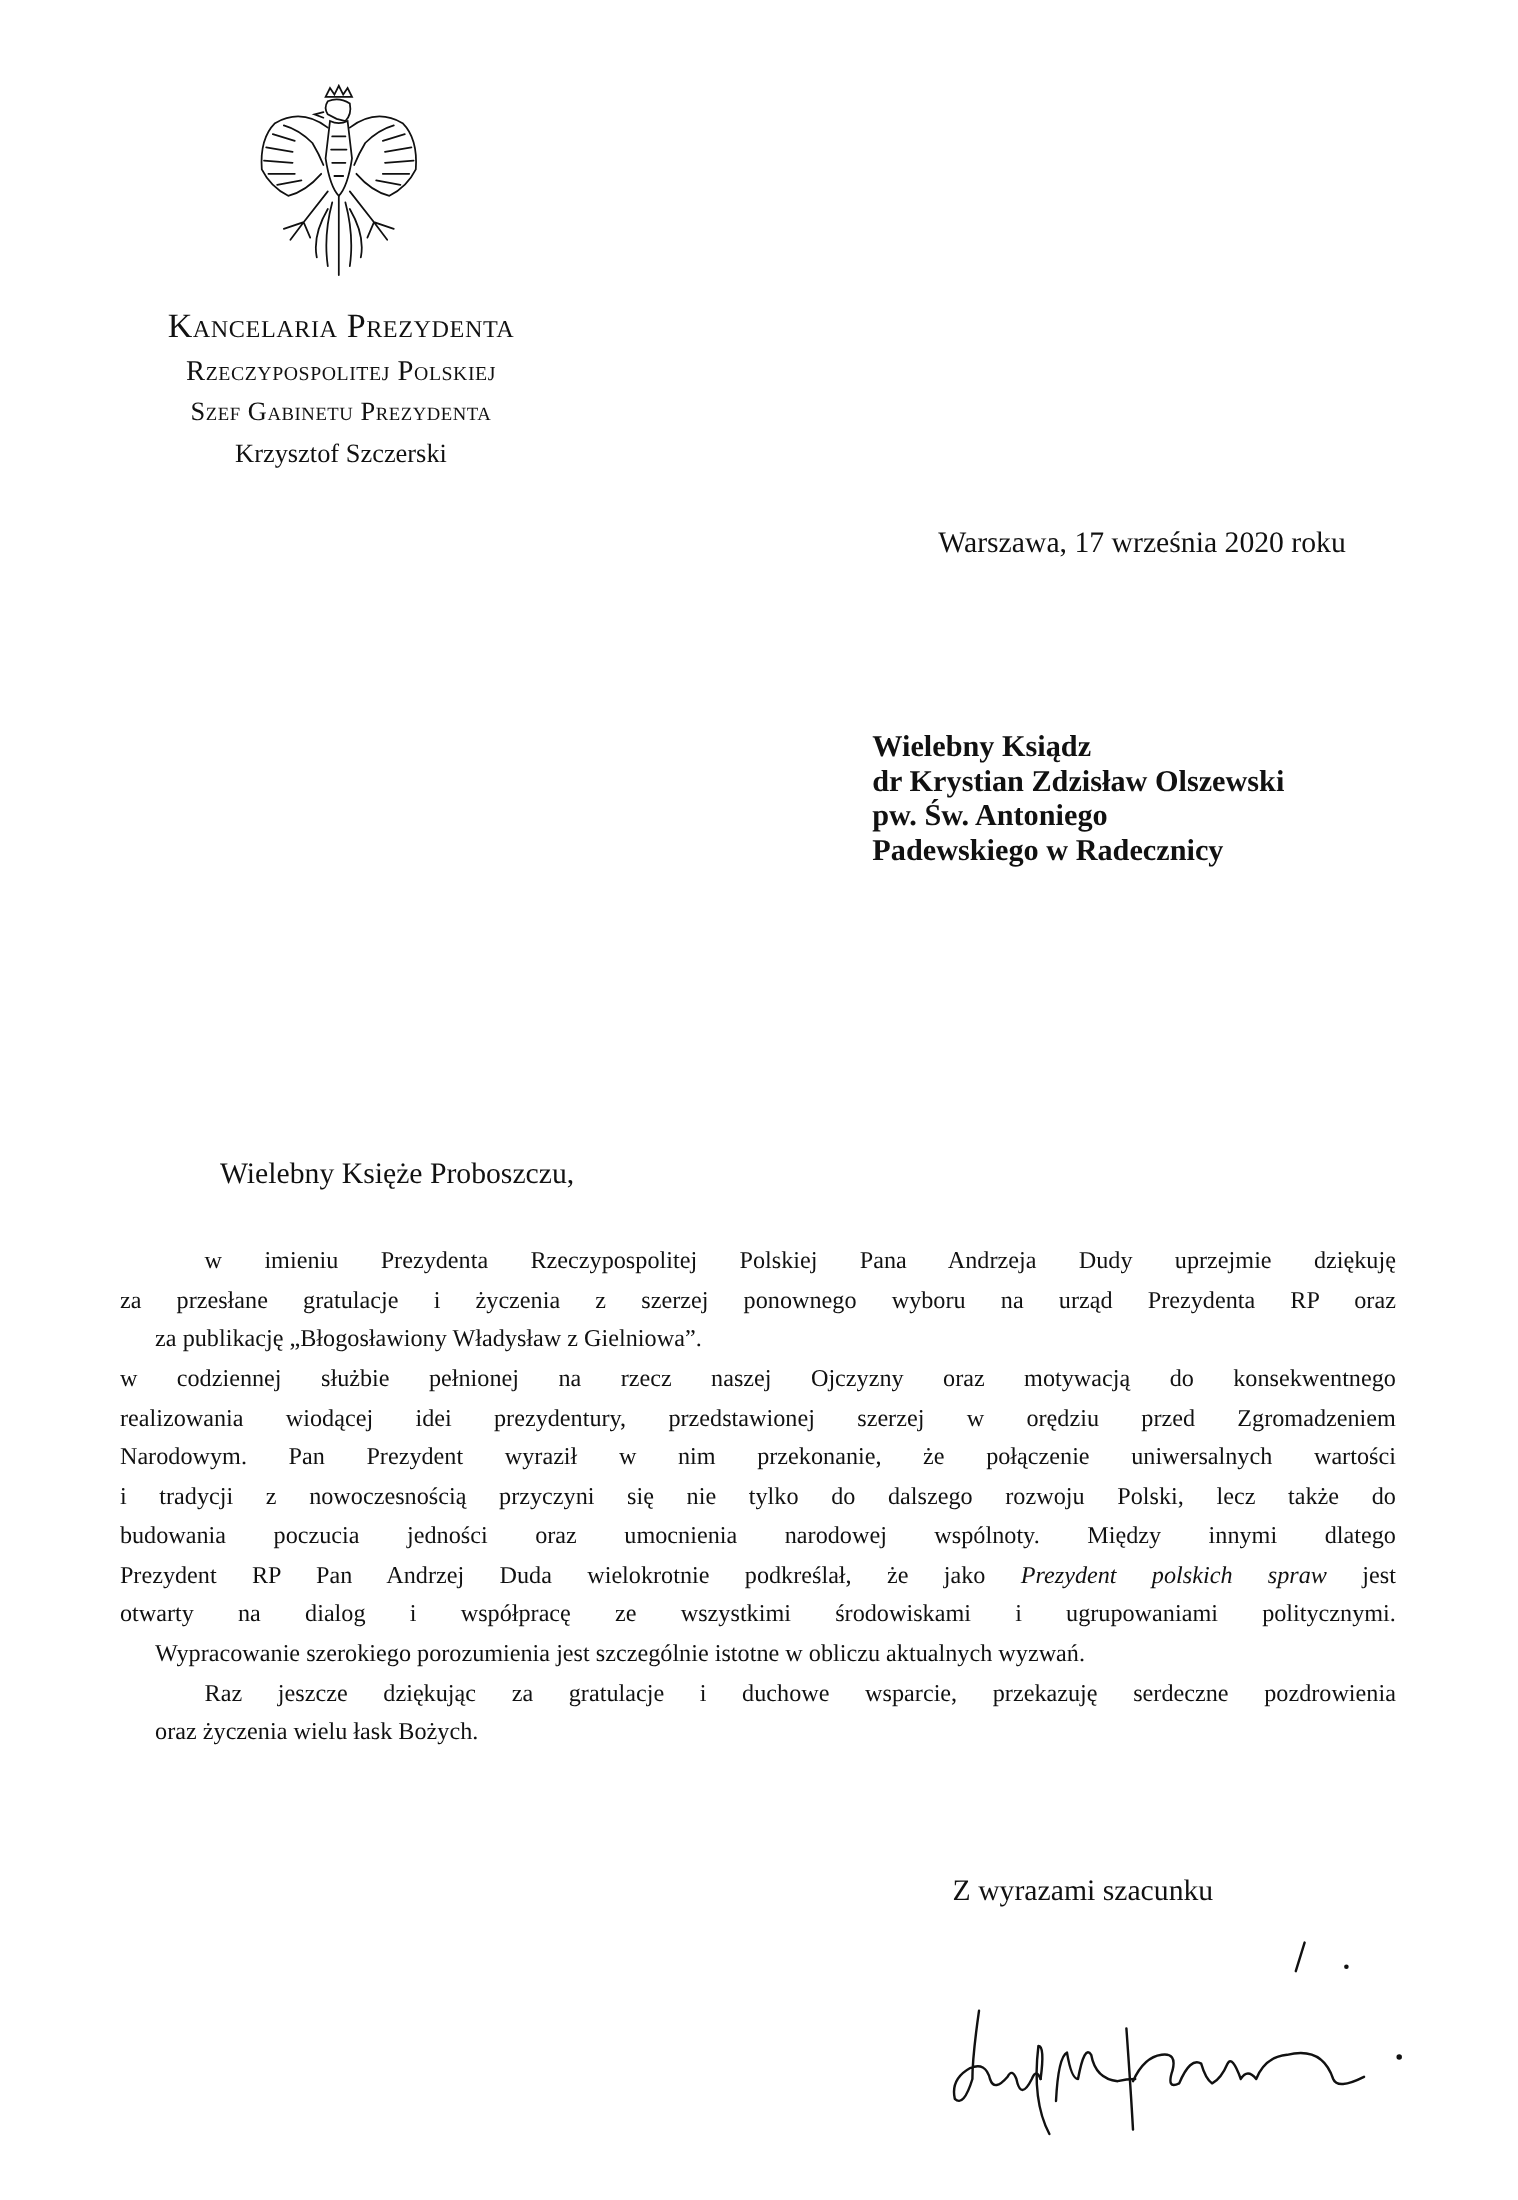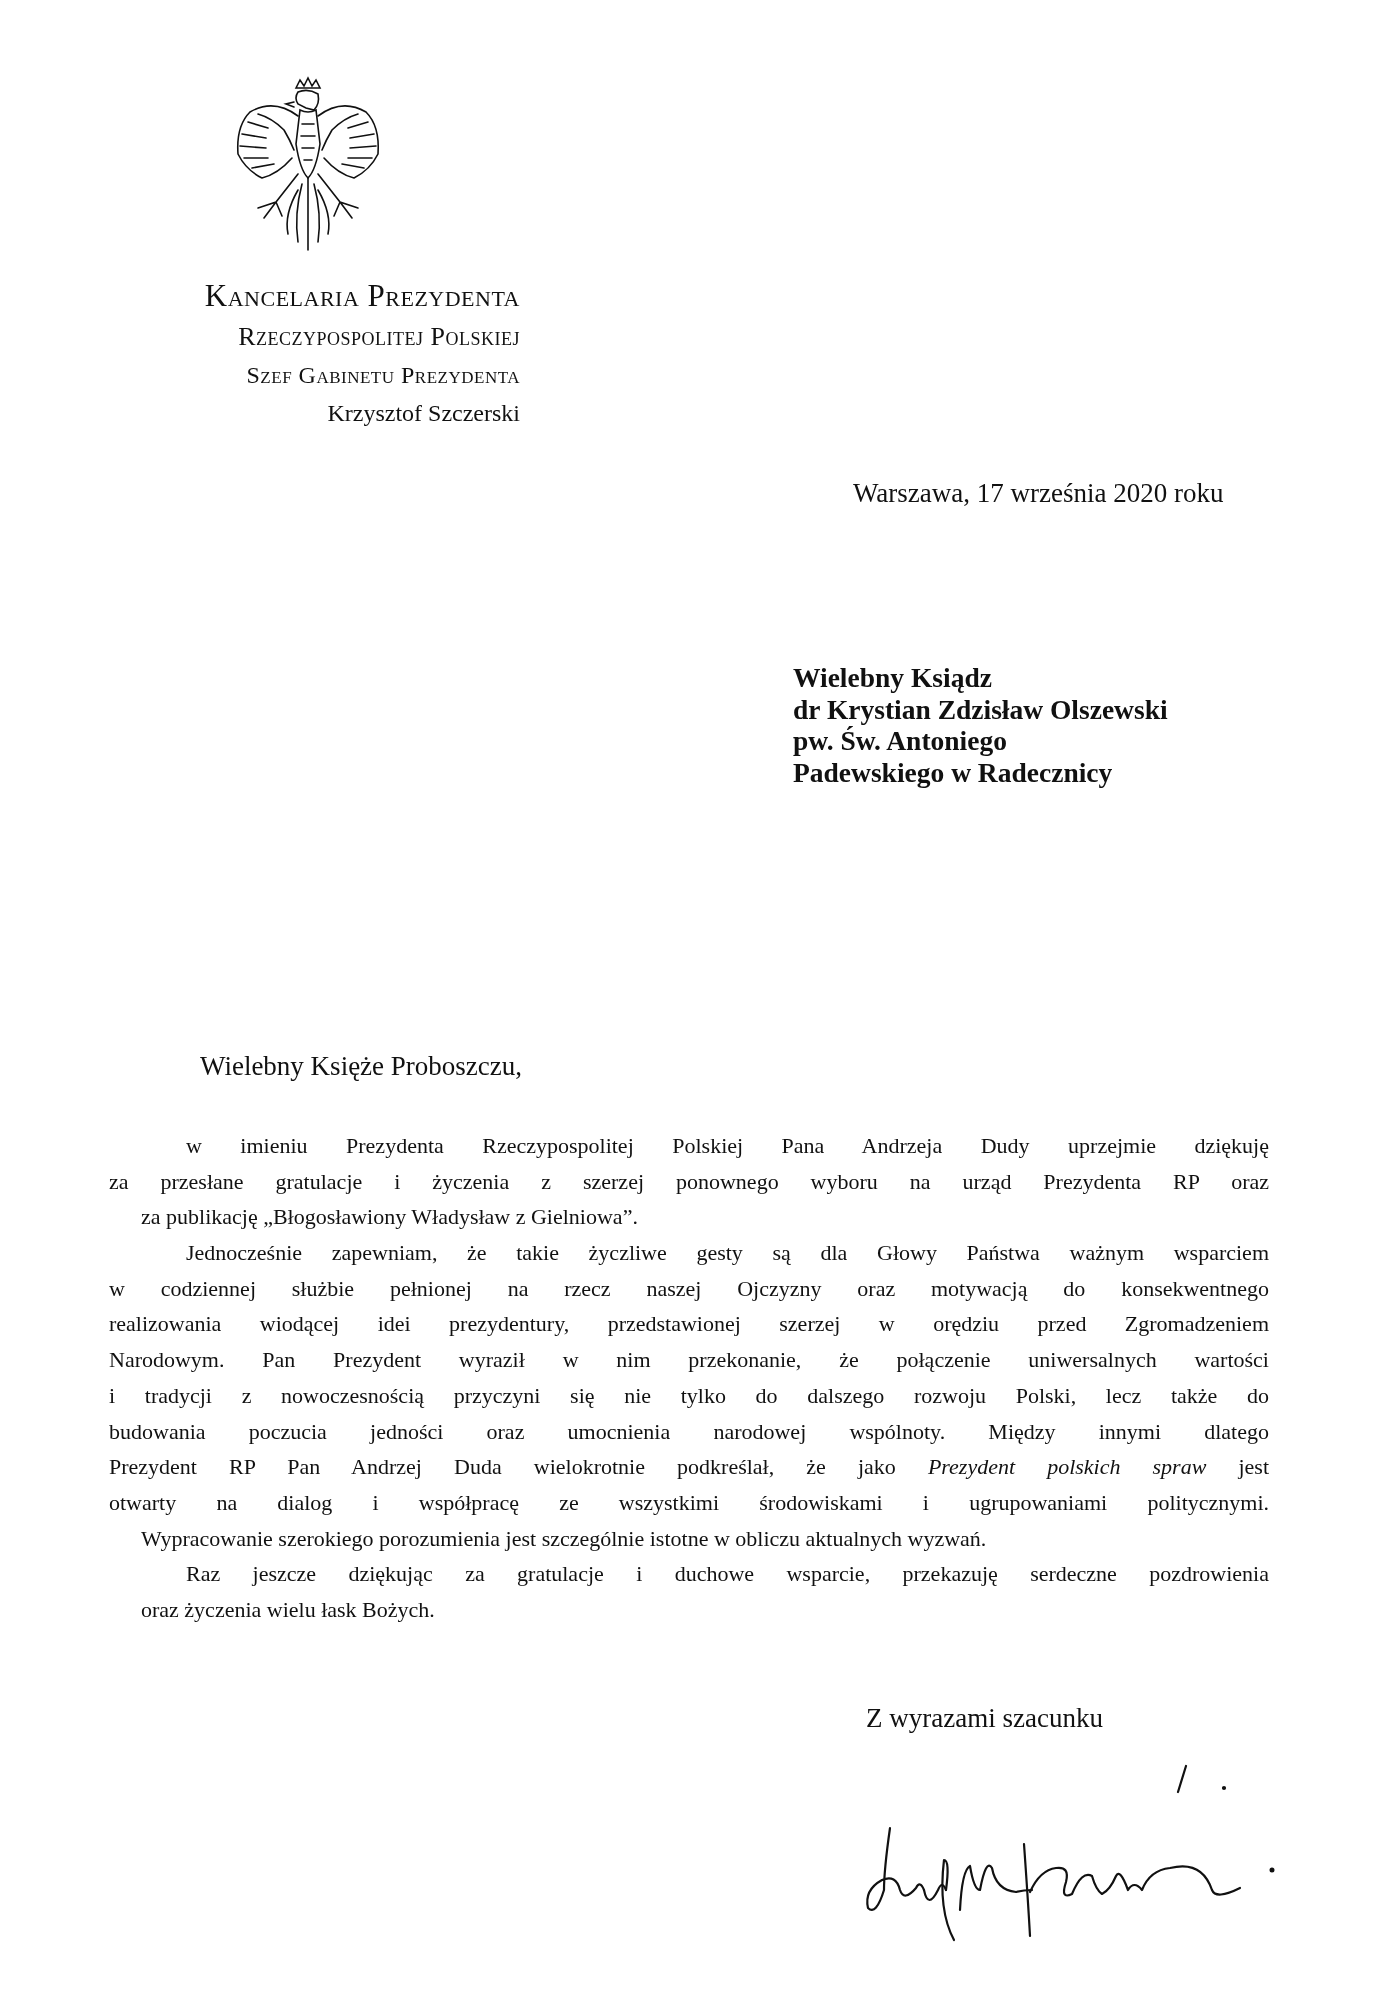--- a/index.html
+++ b/index.html
@@ -1,20 +1,20 @@
 <!DOCTYPE html>
 <html><head>
 <meta charset="utf-8">
 <style>
   html, body { margin: 0; padding: 0; background: #ffffff; }
   body { width: 1380px; height: 2000px; position: relative; overflow: hidden;
          font-family: "Liberation Serif", "DejaVu Serif", serif; color: #111111; }
   .abs { position: absolute; }
   .eagle { left: 228px; top: 74px; width: 162px; height: 180px; }
-  .hdr { left: 100px; width: 420px; text-align: right; white-space: nowrap; font-variant: small-caps; letter-spacing: 0.5px; }
+  .hdr { left: 100px; width: 420px; text-align: center; white-space: nowrap; font-variant: small-caps; letter-spacing: 0.5px; }
   .hdr1 { top: 278px; font-size: 31px; }
   .hdr2 { top: 322px; font-size: 26px; }
   .hdr3 { top: 362px; font-size: 24px; }
   .hdr4 { top: 400px; font-size: 24px; font-variant: normal; letter-spacing: 0; }
   .date { left: 853px; top: 478px; font-size: 27px; white-space: nowrap; }
   .addr { left: 793px; top: 662px; font-size: 27.5px; font-weight: bold; line-height: 31.5px; }
   .addr div { white-space: nowrap; }
   .salut { left: 200px; top: 1051px; font-size: 27px; white-space: nowrap; }
   .bodytext { left: 109px; top: 1128px; width: 1160px; font-size: 22px; line-height: 35.7px; }
   .line { display: block; text-align: justify; text-align-last: justify; white-space: nowrap; height: 35.7px; }
@@ -67,21 +67,20 @@
   <div>Padewskiego w Radecznicy</div>
 </div>
 
 <div class="abs salut">Wielebny Księże Proboszczu,</div>
 
 <div class="abs bodytext">
   <span class="line indent">w imieniu Prezydenta Rzeczypospolitej Polskiej Pana Andrzeja Dudy uprzejmie dziękuję</span>
   <span class="line">za przesłane gratulacje i życzenia z szerzej ponownego wyboru na urząd Prezydenta RP oraz</span>
   <span class="line last">za publikację „Błogosławiony Władysław z Gielniowa”.</span>
 
-  <span class="line indent">Jednocześnie zapewniam, że takie życzliwe gesty są dla Głowy Państwa ważnym wsparciem</span>
   <span class="line">w codziennej służbie pełnionej na rzecz naszej Ojczyzny oraz motywacją do konsekwentnego</span>
   <span class="line">realizowania wiodącej idei prezydentury, przedstawionej szerzej w orędziu przed Zgromadzeniem</span>
   <span class="line">Narodowym. Pan Prezydent wyraził w nim przekonanie, że połączenie uniwersalnych wartości</span>
   <span class="line">i tradycji z nowoczesnością przyczyni się nie tylko do dalszego rozwoju Polski, lecz także do</span>
   <span class="line">budowania poczucia jedności oraz umocnienia narodowej wspólnoty. Między innymi dlatego</span>
   <span class="line"><span>Prezydent RP Pan Andrzej Duda wielokrotnie podkreślał, że jako</span> <em>Prezydent polskich spraw</em> <span>jest</span></span>
   <span class="line">otwarty na dialog i współpracę ze wszystkimi środowiskami i ugrupowaniami politycznymi.</span>
   <span class="line last">Wypracowanie szerokiego porozumienia jest szczególnie istotne w obliczu aktualnych wyzwań.</span>
 
   <span class="line indent">Raz jeszcze dziękując za gratulacje i duchowe wsparcie, przekazuję serdeczne pozdrowienia</span>

